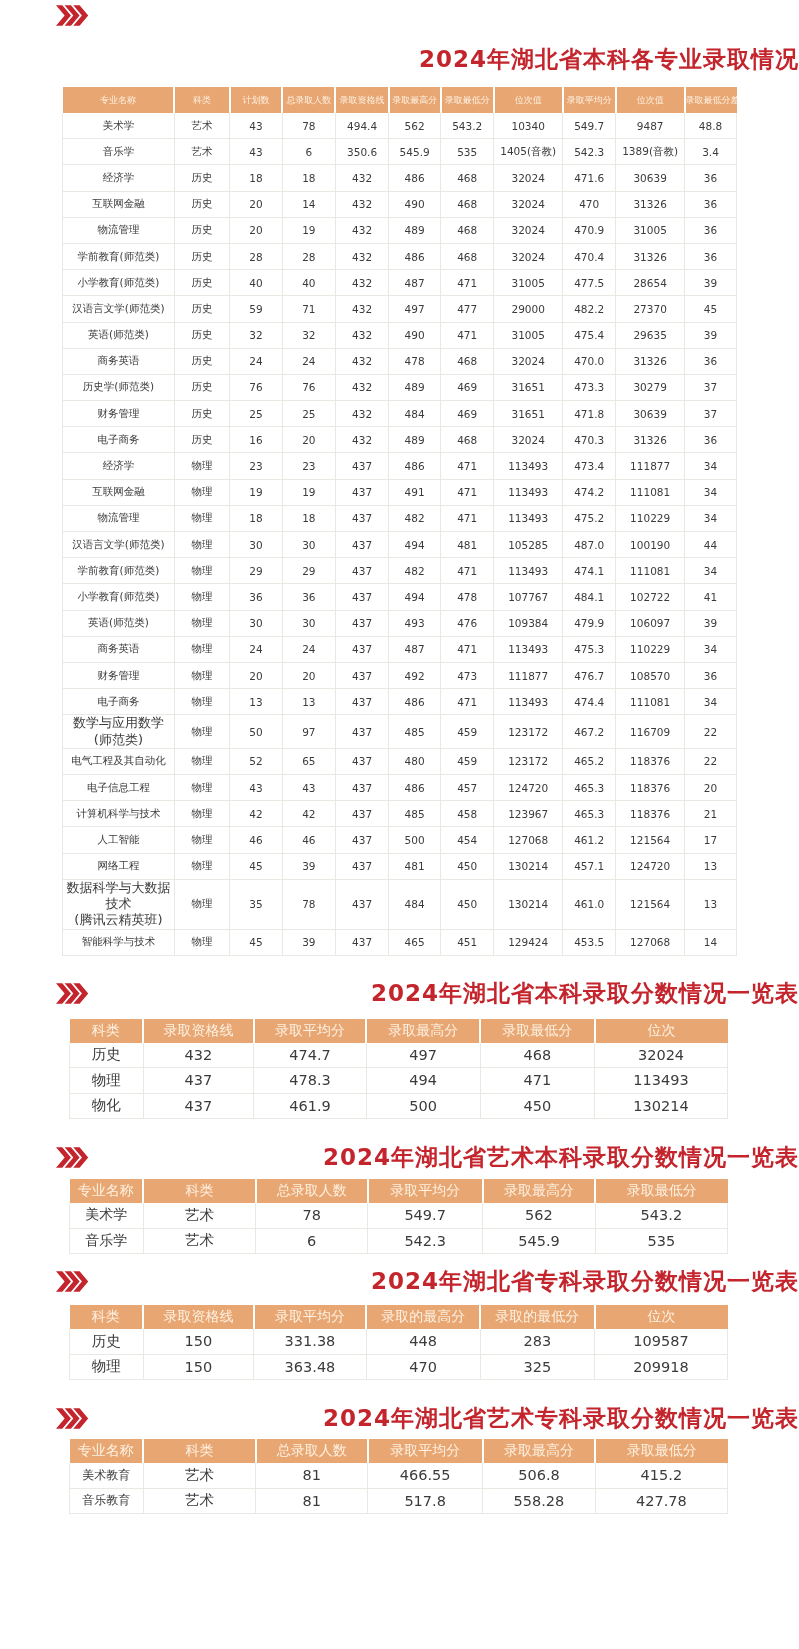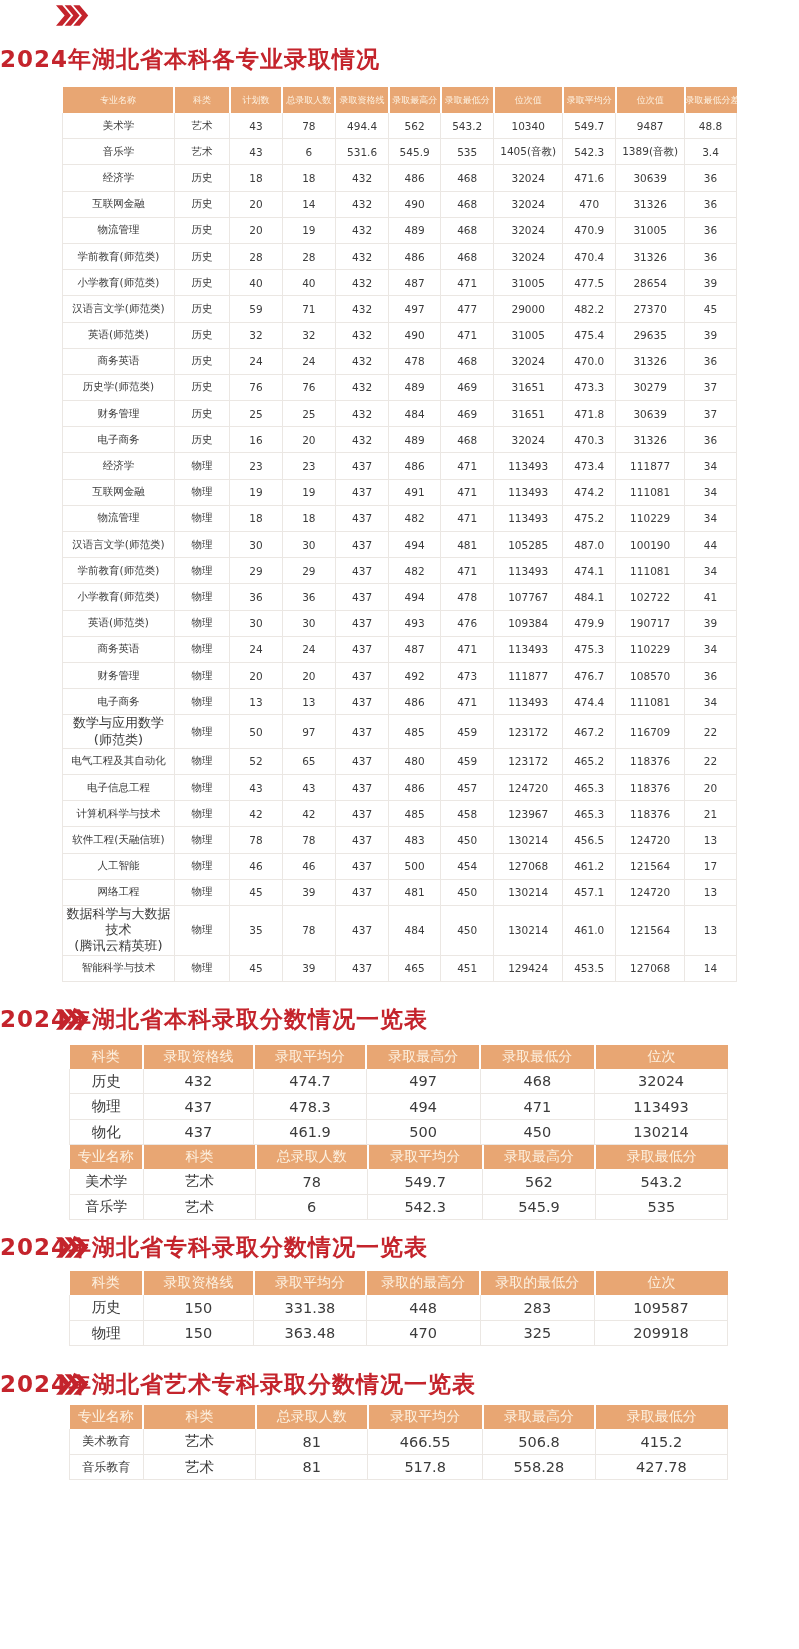--- a/index.html
+++ b/index.html
@@ -12,21 +12,21 @@
   }
   html,body{margin:0;padding:0;}
   body{
     width:799px;height:1649px;background:var(--white);
     font-family:"DejaVu Sans","Liberation Sans",sans-serif;
     overflow:hidden;
   }
   .title-row{position:relative;height:30px;}
   .title-row .chev{position:absolute;left:56px;top:3px;}
   .sec-title{
-    margin:0;text-align:left;font-size:23px;font-weight:bold;
+    margin:0;text-align:right;font-size:23px;font-weight:bold;
     color:var(--red);line-height:30px;letter-spacing:1px;
   }
   .tr1{padding-top:44px;margin-bottom:13px;}
   .tr2{margin-top:22px;margin-bottom:11px;}
   .tr3{margin-top:23px;margin-bottom:7px;}
   .tr4{margin-top:12px;margin-bottom:9px;}
   .tr5{margin-top:23px;margin-bottom:6px;}
 
   table{border-collapse:collapse;table-layout:fixed;}
   .t-main{margin-left:62px;width:675px;}
@@ -109,21 +109,21 @@
           <td>10340</td>
           <td>549.7</td>
           <td>9487</td>
           <td>48.8</td>
         </tr>
         <tr>
           <td class="c0">音乐学</td>
           <td>艺术</td>
           <td>43</td>
           <td>6</td>
-          <td>531.6</td>
+          <td>350.6</td>
           <td>545.9</td>
           <td>535</td>
           <td>1405(音教)</td>
           <td>542.3</td>
           <td>1389(音教)</td>
           <td>3.4</td>
         </tr>
         <tr>
           <td class="c0">经济学</td>
           <td>历史</td>
@@ -348,21 +348,21 @@
         <tr>
           <td class="c0">英语(师范类)</td>
           <td>物理</td>
           <td>30</td>
           <td>30</td>
           <td>437</td>
           <td>493</td>
           <td>476</td>
           <td>109384</td>
           <td>479.9</td>
-          <td>190717</td>
+          <td>106097</td>
           <td>39</td>
         </tr>
         <tr>
           <td class="c0">商务英语</td>
           <td>物理</td>
           <td>24</td>
           <td>24</td>
           <td>437</td>
           <td>487</td>
           <td>471</td>
@@ -442,33 +442,20 @@
           <td>物理</td>
           <td>42</td>
           <td>42</td>
           <td>437</td>
           <td>485</td>
           <td>458</td>
           <td>123967</td>
           <td>465.3</td>
           <td>118376</td>
           <td>21</td>
-        </tr>
-        <tr>
-          <td class="c0">软件工程(天融信班)</td>
-          <td>物理</td>
-          <td>78</td>
-          <td>78</td>
-          <td>437</td>
-          <td>483</td>
-          <td>450</td>
-          <td>130214</td>
-          <td>456.5</td>
-          <td>124720</td>
-          <td>13</td>
         </tr>
         <tr>
           <td class="c0">人工智能</td>
           <td>物理</td>
           <td>46</td>
           <td>46</td>
           <td>437</td>
           <td>500</td>
           <td>454</td>
           <td>127068</td>
@@ -573,20 +560,30 @@
           <td>461.9</td>
           <td>500</td>
           <td>450</td>
           <td>130214</td>
         </tr>
       </tbody>
     </table>
 </div>
 
 <div class="section">
+  <div class="title-row tr3">
+    <span class="chev">
+      <svg width="33" height="25" viewBox="0 0 42 26" xmlns="http://www.w3.org/2000/svg">
+        <path fill="#c4242c" d="M0,0 H8 L19,13 L8,26 H0 L11,13 Z"></path>
+        <path fill="#c4242c" d="M11,0 H19 L30,13 L19,26 H11 L22,13 Z"></path>
+        <path fill="#c4242c" d="M22,0 H30 L41,13 L30,26 H22 L33,13 Z"></path>
+      </svg>
+    </span>
+    <h2 class="sec-title">2024年湖北省艺术本科录取分数情况一览表</h2>
+  </div>
   <table class="t-sub t3">
       <colgroup>
         <col style="width: 11.2%;">
         <col style="width: 17.1%;">
         <col style="width: 17%;">
         <col style="width: 17.5%;">
         <col style="width: 17.1%;">
         <col style="width: 20.1%;">
       </colgroup>
       <thead>

